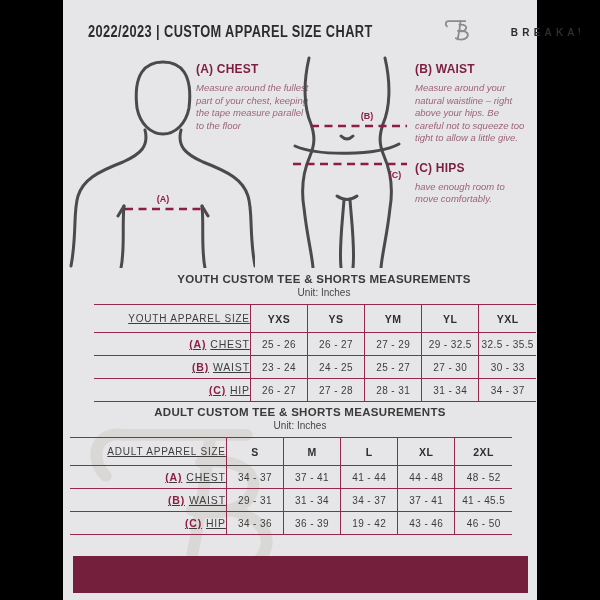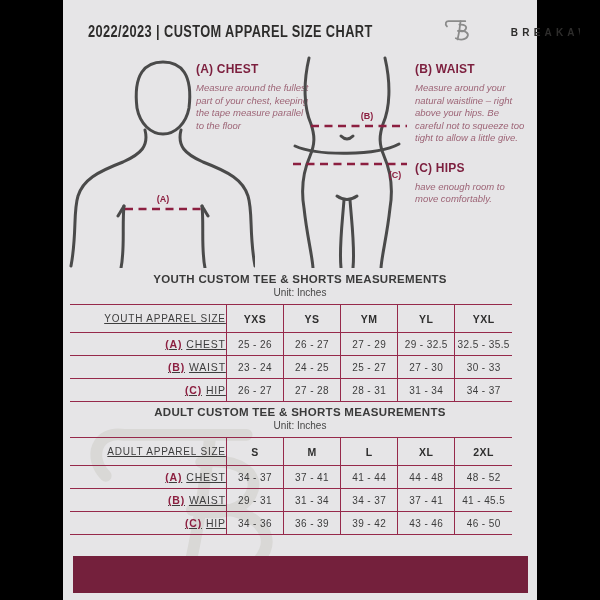--- a/index.html
+++ b/index.html
@@ -22,21 +22,21 @@
   .guide-col{position:absolute;color:#9d6476;}
   .txt-chest{left:133px;top:62px;width:114px;}
   .txt-right{left:352px;top:62px;width:114px;}
   .g-head{font-weight:bold;font-size:12px;color:#7c1f3e;margin:0 0 6px 0;letter-spacing:.2px;}
   .g-head.second{margin-top:16px;}
   .g-body{font-style:italic;font-size:9.5px;line-height:1.32;margin:0;}
   .marker-label{font:bold 9px "Liberation Sans",sans-serif;fill:#8c1f40;}
 
   
   .sec{position:absolute;left:0;width:100%;z-index:1;}
-  .sec-youth{top:273px;}
+  .sec-youth{top:273px;padding-left:24px;}
   .sec-adult{top:406px;}
   .tbl-title{text-align:center;font-weight:bold;font-size:11.5px;letter-spacing:.3px;color:#3a3a3a;}
   .tbl-unit{text-align:center;font-size:10px;color:#474747;margin-top:2px;}
   table{border-collapse:collapse;table-layout:fixed;width:442px;margin:6px 0 0 7px;}
   col.c-lbl{width:156px;}
   col.c-val{width:57px;}
   tr{border-top:1.6px solid #96294b;}
   tr.last{border-bottom:1.6px solid #96294b;}
   th,td{padding:0;margin:0;background:transparent;}
   th.lbl,td.lbl{text-align:right;padding-left:18px;text-decoration:underline;}
@@ -217,21 +217,21 @@
           <td class="val">29 - 31</td>
           <td class="val">31 - 34</td>
           <td class="val">34 - 37</td>
           <td class="val">37 - 41</td>
           <td class="val">41 - 45.5</td>
         </tr>
         <tr class="data-row last">
           <td class="lbl"><span class="pfx">(C)</span><span>HIP</span></td>
           <td class="val">34 - 36</td>
           <td class="val">36 - 39</td>
-          <td class="val">39 - 42</td>
+          <td class="val">19 - 42</td>
           <td class="val">43 - 46</td>
           <td class="val">46 - 50</td>
         </tr>
       </tbody>
         </table>
     </div>
 
     <div class="footer-bar"></div>
 
   </div>

